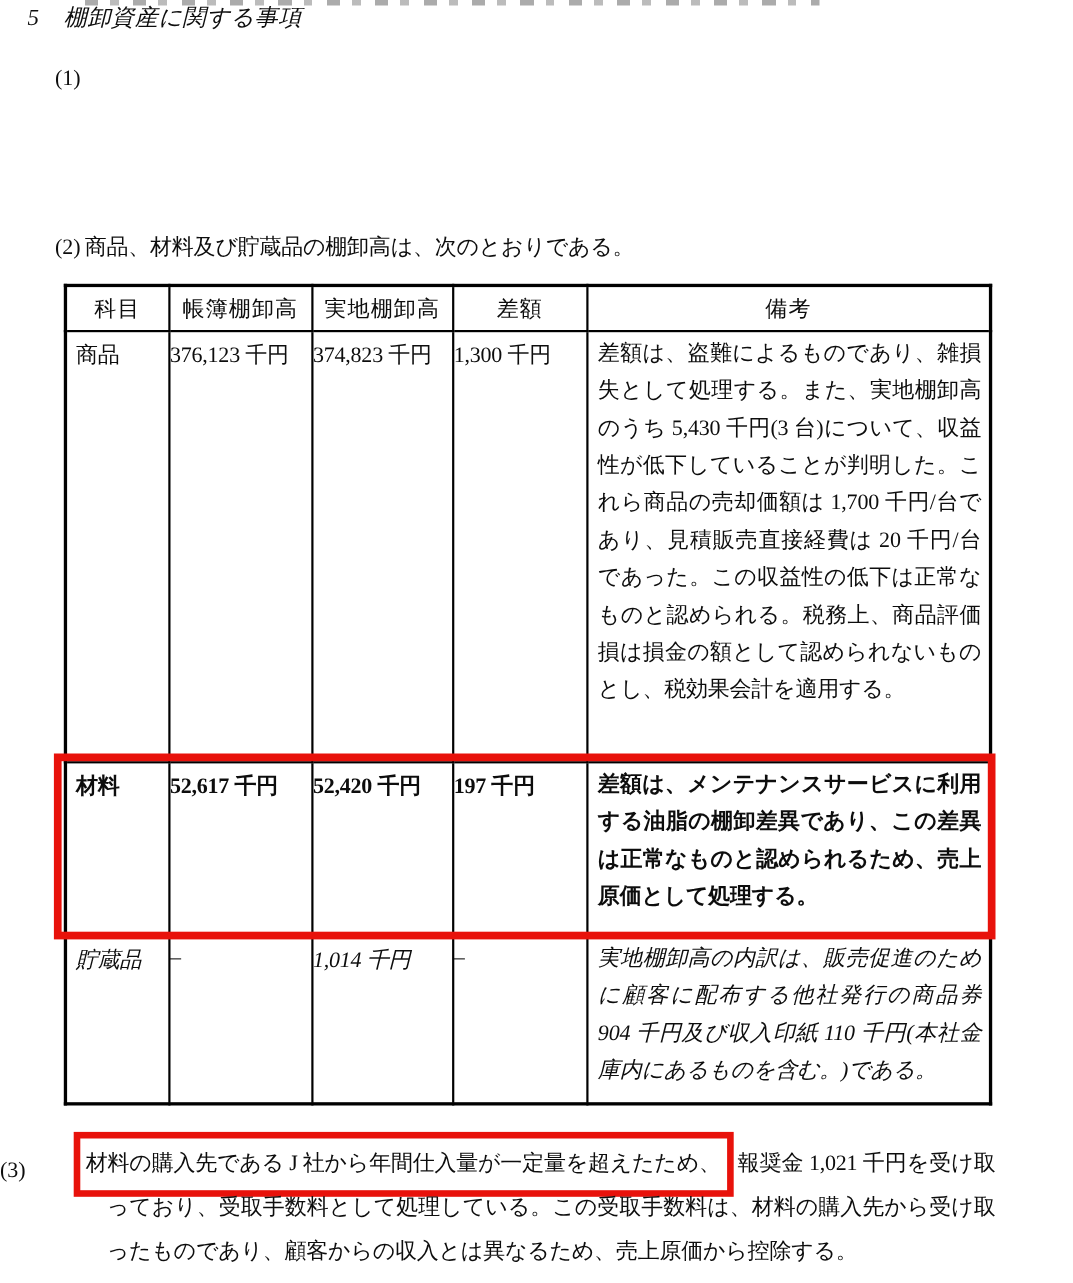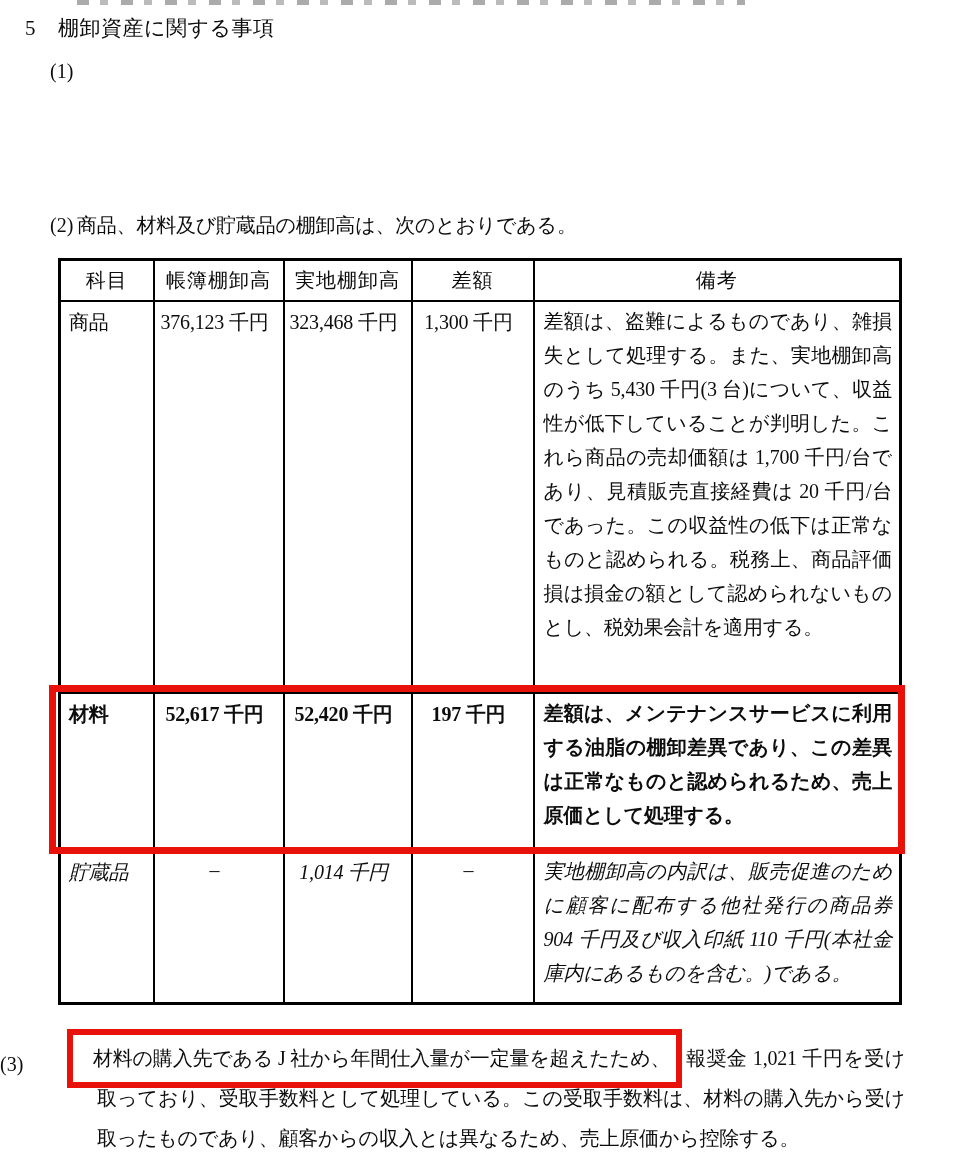--- a/index.html
+++ b/index.html
@@ -13,51 +13,51 @@
     font-family:"Liberation Serif","DejaVu Serif",serif;
     color:var(--ink);
   }
   
   .top-clip{
     position:absolute;left:77px;top:0;width:668px;height:5px;
     background:repeating-linear-gradient(90deg,#8f8f8f 0 12px,transparent 12px 23px,#a5a5a5 23px 31px,transparent 31px 44px);
     opacity:.75;
   }
   
-  .heading{position:absolute;left:25px;top:14px;font-size:21px;letter-spacing:.5px;white-space:nowrap;}
+  .heading{position:absolute;left:25px;top:2px;font-size:21px;letter-spacing:.5px;white-space:nowrap;font-style:italic;}
   .heading .num{display:inline-block;width:33px;}
   
   .para{position:absolute;left:0;font-size:20px;letter-spacing:-0.2px;line-height:38.5px;text-align:justify;}
   .para .label{position:absolute;top:0;letter-spacing:0;}
   .para-1{top:52px;width:905px;padding-left:64px;text-indent:13px;}
   .para-1 .label{left:37px;}
   .para-1 .body{text-indent:0;display:inline;}
   .para-2{top:206px;width:905px;padding-left:64px;text-indent:13px;white-space:nowrap;text-align:left;}
   .para-2 .label{left:37px;}
   .para-3{top:1038px;width:905px;padding-left:97px;text-indent:-30px;line-height:40px;}
   .para-3 .label{left:30px;top:6px;}
   .hl-inline{
     border:6px solid var(--highlight-red);
-    padding:3px 6px 4px 20px;
+    padding:3px 6px 4px 5px;
     margin:-10px 3px -10px 0;
     display:inline-block;
     text-indent:0;
     white-space:nowrap;
   }
   
   .table-wrap{position:absolute;left:58px;top:258px;}
   table.inv{border-collapse:collapse;table-layout:fixed;font-size:20px;letter-spacing:-0.2px;}
   table.inv th,table.inv td{border:2px solid #000;}
   table.inv{border:3px solid #000000;}
   table.inv th{
     font-weight:normal;height:41px;text-align:center;vertical-align:middle;
     letter-spacing:1px;
   }
   td.c-subject{vertical-align:top;padding:7px 0 12px 8px;}
-  td.c-num{vertical-align:top;text-align:center;padding:7px 8px 0 0;}
+  td.c-num{vertical-align:top;text-align:left;padding:7px 8px 0 0;}
   td.c-remarks{
     vertical-align:top;text-align:justify;
     padding:2px 7px 0 9px;line-height:34px;
   }
   tr.r-0 td{height:392px;}
   tr.r-1 td{height:158px;font-weight:bold;}
   tr.r-2 td{height:153px;font-style:italic;}
   
   .row-highlight{
     position:absolute;left:49px;top:685px;width:856px;height:169px;
@@ -96,21 +96,21 @@
         <tr>
       <th>科目</th>
       <th>帳簿棚卸高</th>
       <th>実地棚卸高</th>
       <th>差額</th>
       <th>備考</th>
     </tr>
     <tr class="r-0">
       <td class="c-subject">商品</td>
       <td class="c-num">376,123 千円</td>
-      <td class="c-num">323,468 千円</td>
+      <td class="c-num">374,823 千円</td>
       <td class="c-num">1,300 千円</td>
       <td class="c-remarks">差額は、盗難によるものであり、雑損失として処理する。また、実地棚卸高のうち 5,430 千円(3 台)について、収益性が低下していることが判明した。これら商品の売却価額は 1,700 千円/台であり、見積販売直接経費は 20 千円/台であった。この収益性の低下は正常なものと認められる。税務上、商品評価損は損金の額として認められないものとし、税効果会計を適用する。</td>
     </tr>
     <tr class="r-1">
       <td class="c-subject">材料</td>
       <td class="c-num">52,617 千円</td>
       <td class="c-num">52,420 千円</td>
       <td class="c-num">197 千円</td>
       <td class="c-remarks">差額は、メンテナンスサービスに利用する油脂の棚卸差異であり、この差異は正常なものと認められるため、売上原価として処理する。</td>
     </tr>

